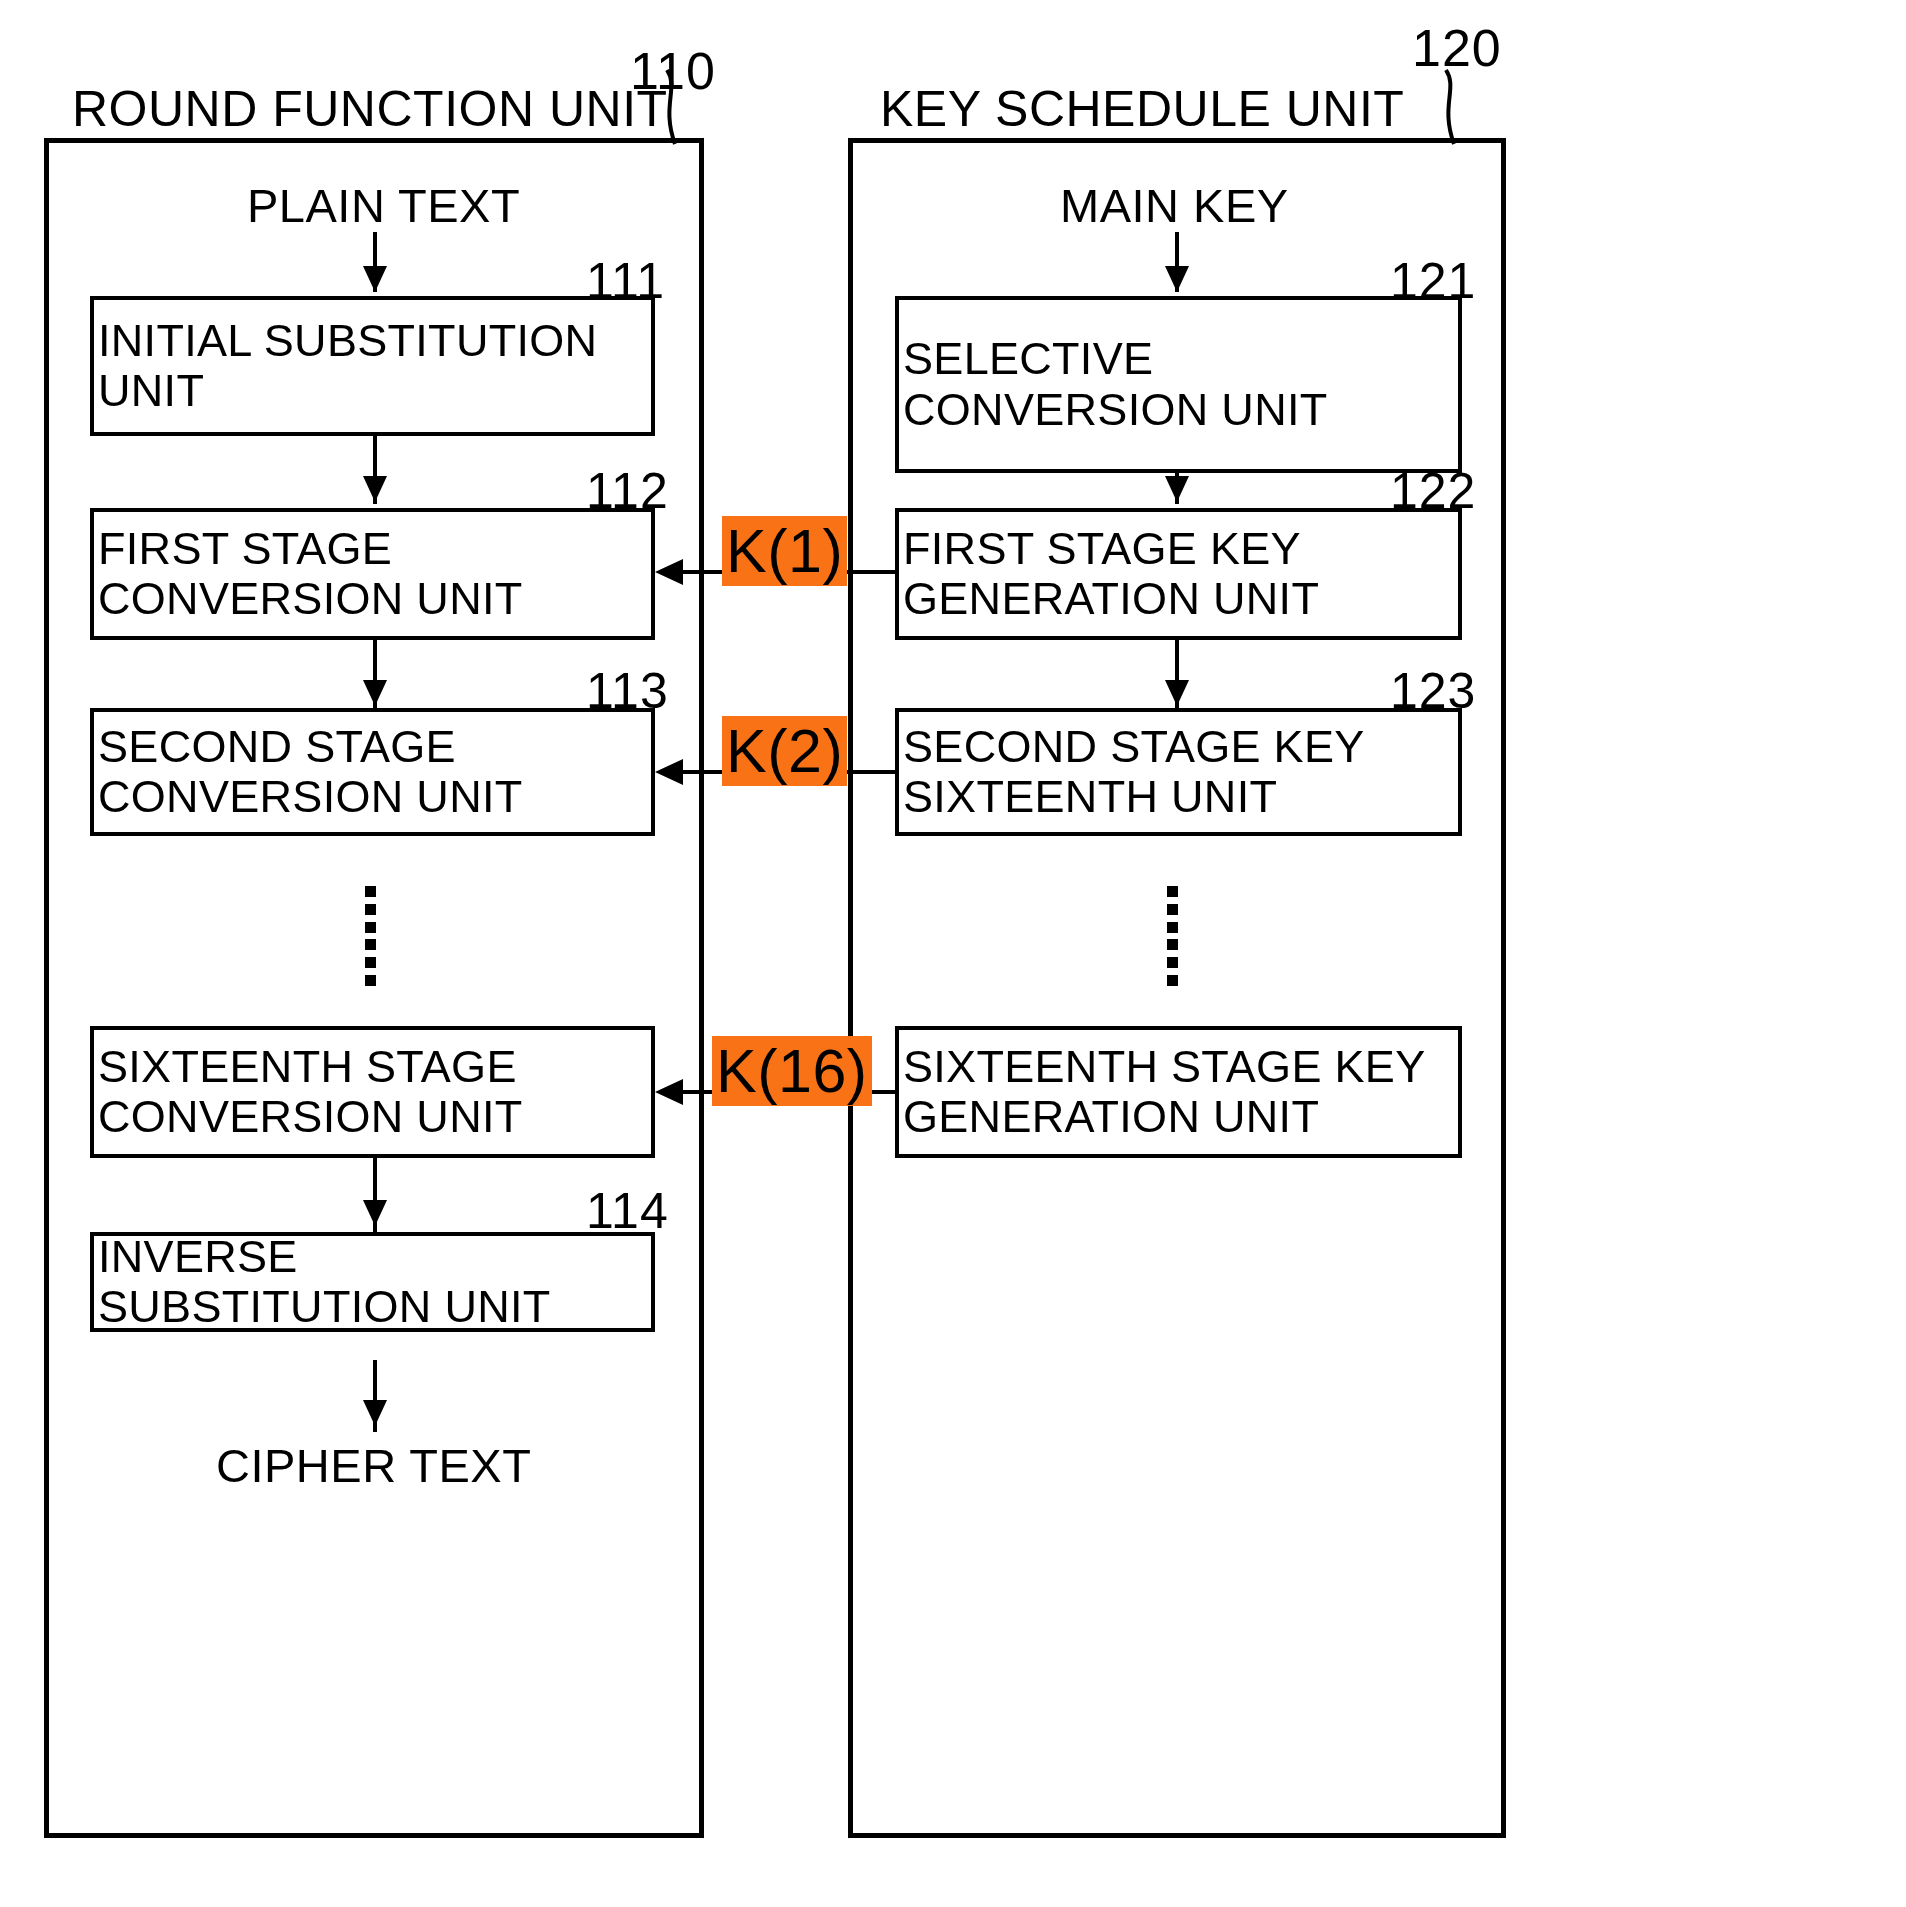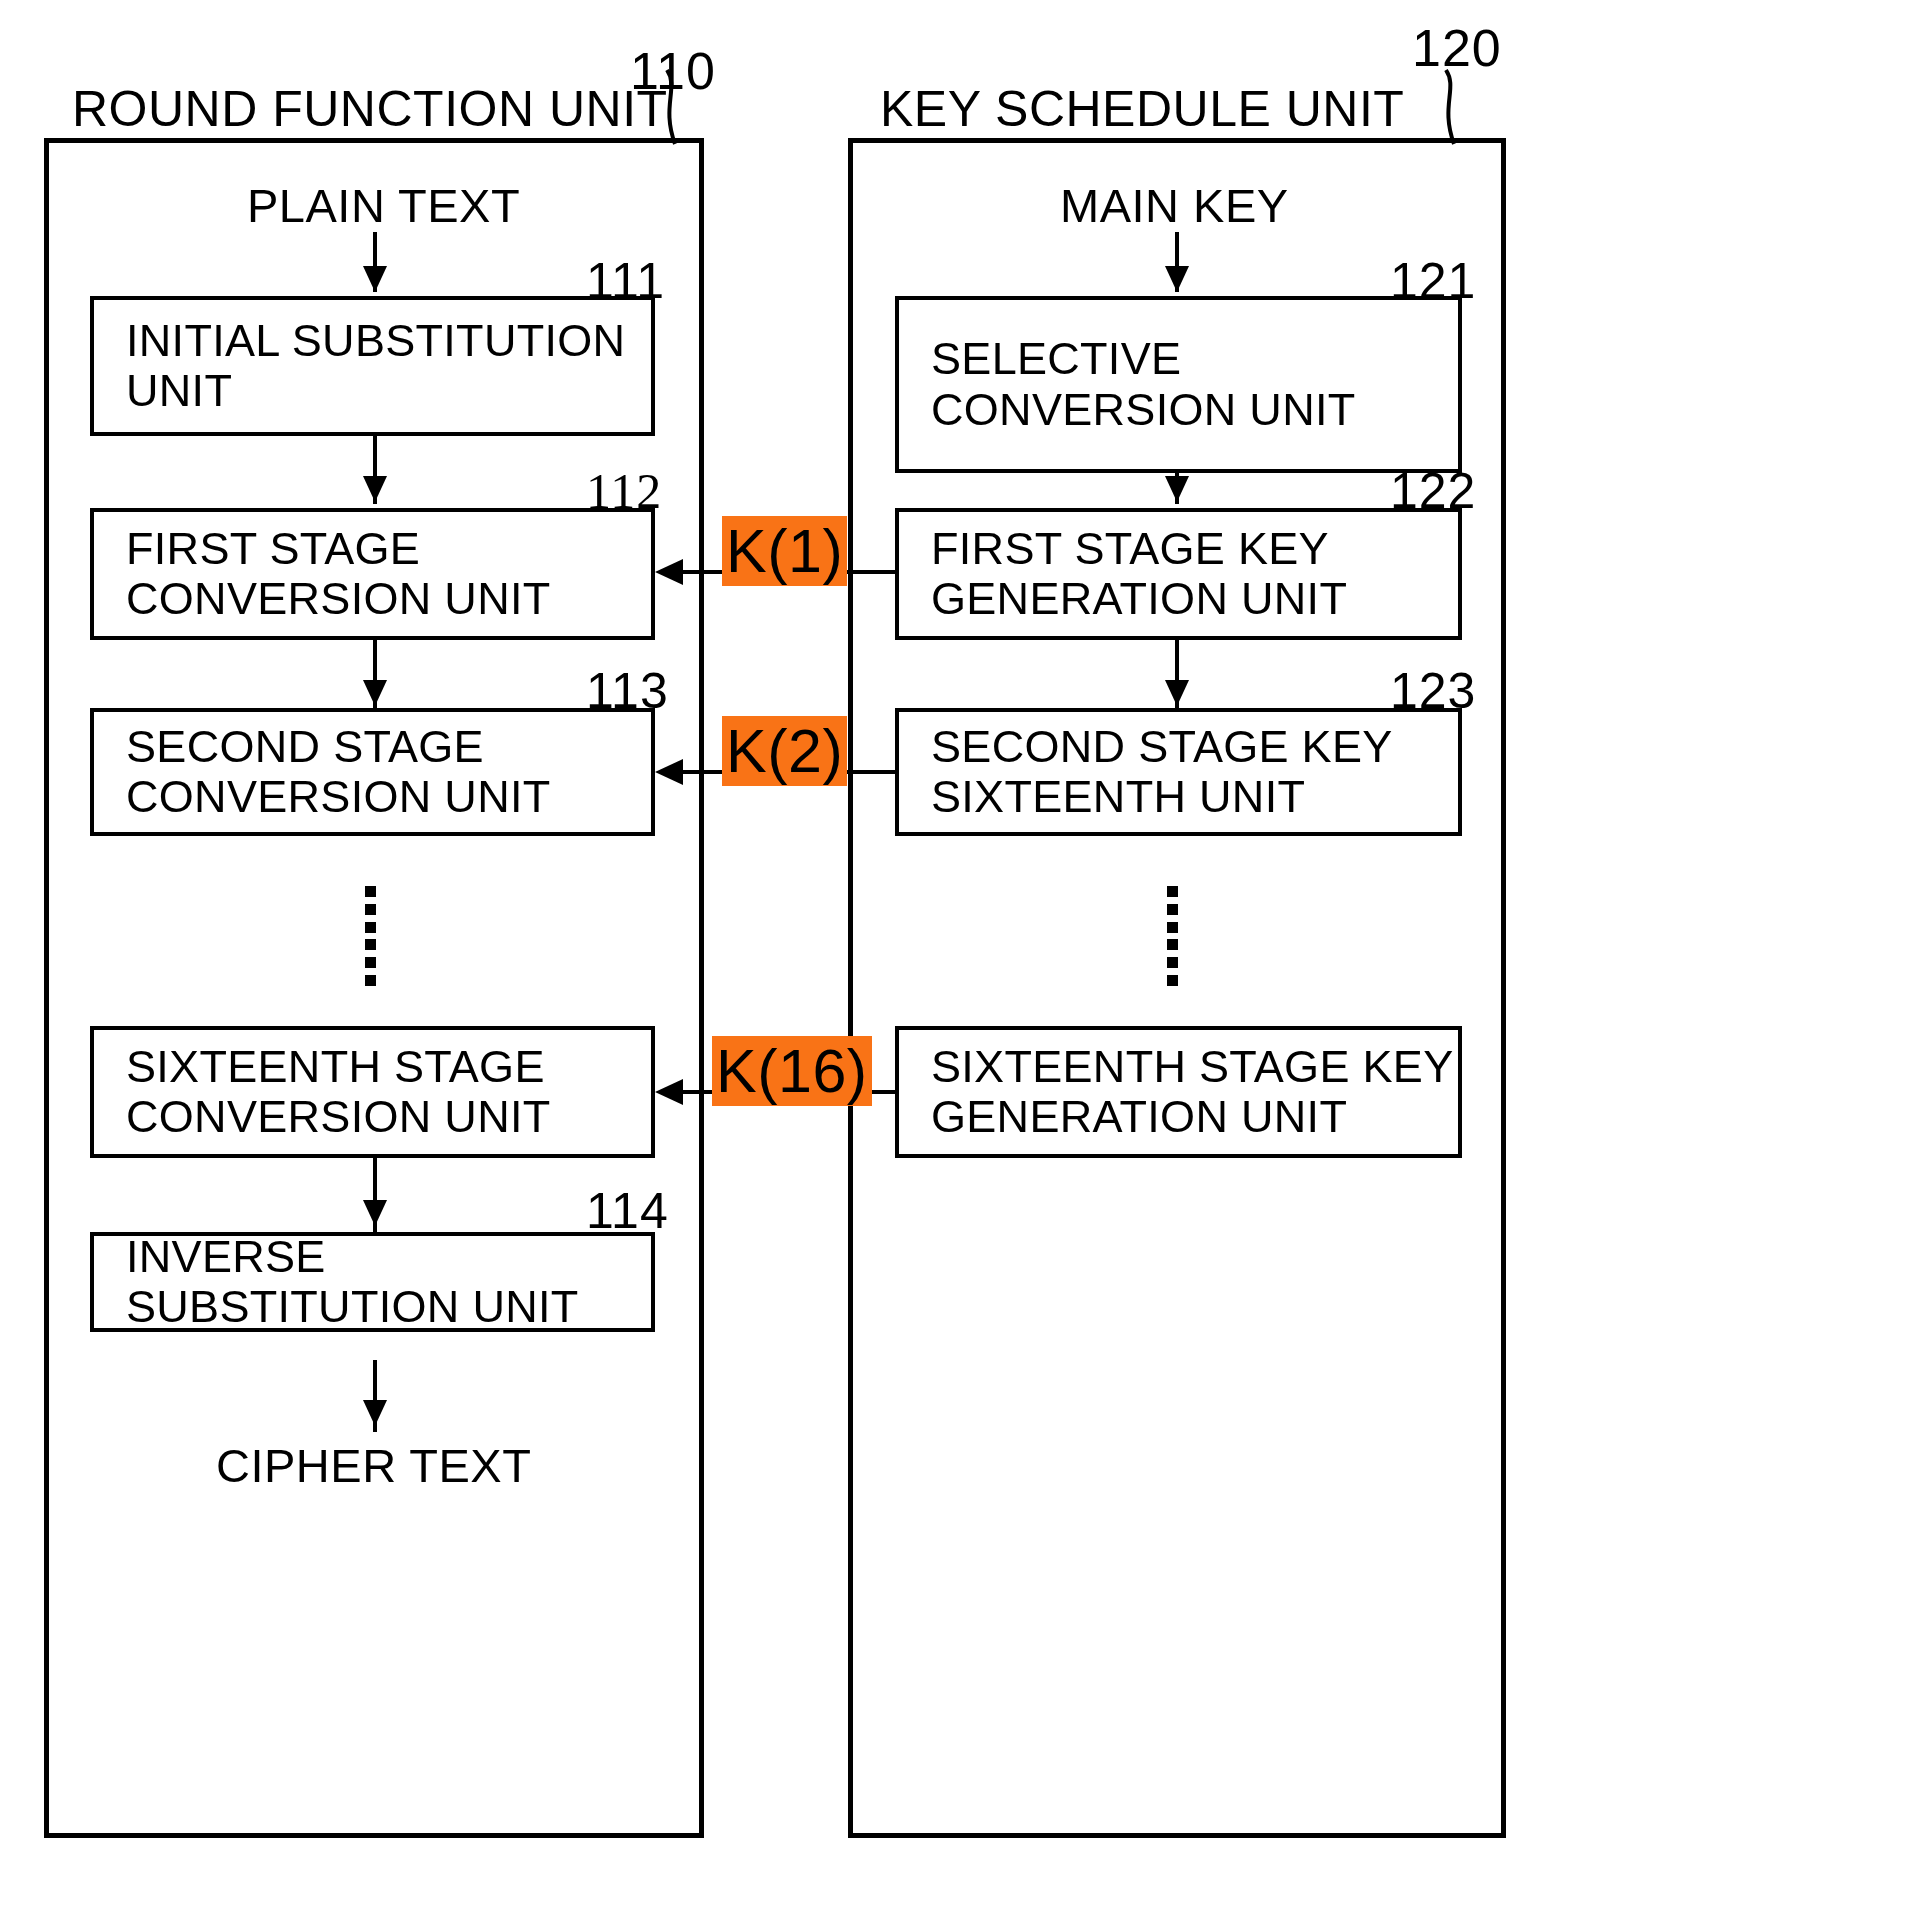--- a/index.html
+++ b/index.html
@@ -32,21 +32,21 @@
 
   
   .unit-box {
     position: absolute;
     border: 4px solid #000;
     box-sizing: border-box;
     background: #fff;
     display: flex;
     align-items: center;
     justify-content: flex-start;
-    padding-left: 32px;
+    padding-left: 4px;
     z-index: 4;
   }
   .unit-box .unit-label {
     font-size: 45px;
     line-height: 1.12;
     letter-spacing: 0.3px;
     white-space: pre-line;
     text-align: left;
   }
 
@@ -171,21 +171,21 @@
   <div class="ref-num small" style="left:586px; top:252px;">111</div>
 
   <div class="unit-box" style="left:90px; top:296px; width:565px; height:140px;">
     <span class="unit-label">INITIAL SUBSTITUTION
 UNIT</span>
   </div>
 
   <div class="vline" style="left:373px; top:436px; height:68px;"></div>
   <div class="arrow-down" style="left:363px; top:476px;"></div>
 
-  <div class="ref-num small" style="left:586px; top:462px;font-family:Liberation Serif, serif;">112</div>
+  <div class="ref-num small" style="left:586px; top:462px;">112</div>
 
   <div class="unit-box" style="left:90px; top:508px; width:565px; height:132px;">
     <span class="unit-label">FIRST STAGE
 CONVERSION UNIT</span>
   </div>
 
   <div class="vline" style="left:373px; top:640px; height:68px;"></div>
   <div class="arrow-down" style="left:363px; top:680px;"></div>
 
   <div class="ref-num small" style="left:586px; top:662px;">113</div>

